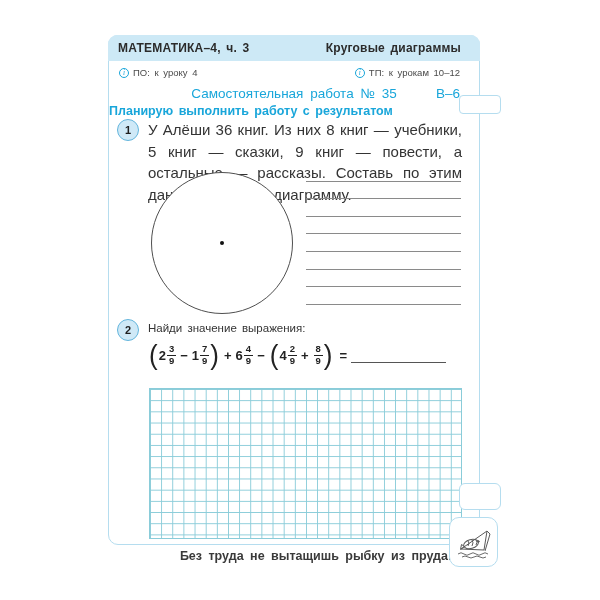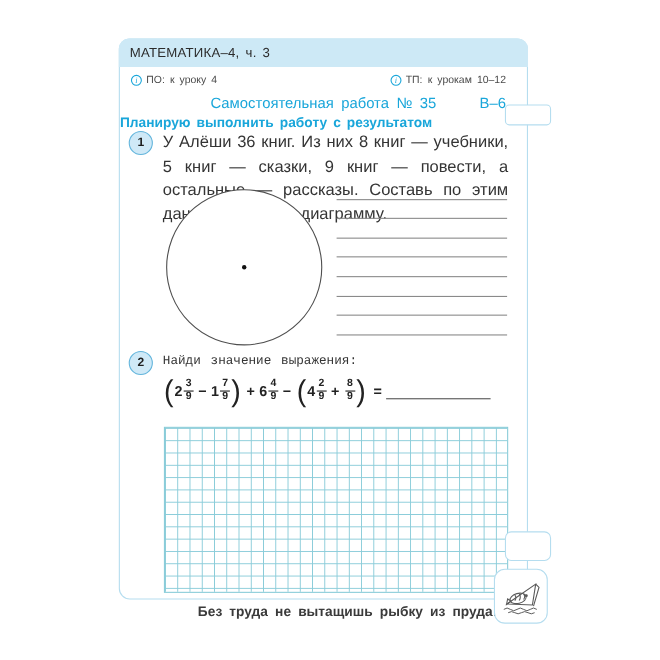--- a/index.html
+++ b/index.html
@@ -11,21 +11,21 @@
   html,body{margin:0;padding:0;}
   body{width:600px;height:600px;position:relative;background:#ffffff;
        font-family:"Liberation Sans", sans-serif;color:var(--ink);}
 
   .page{position:absolute;left:108px;top:35px;width:372px;height:510px;
         background:#fff;border:1.5px solid var(--frame);border-radius:10px;}
 
   .header-bar{position:absolute;left:-1px;top:-1px;right:-1px;height:26px;
         background:var(--header-bg);border-radius:9px 9px 0 0;
         display:flex;justify-content:space-between;align-items:center;
-        padding:0 19px 0 10px;font-weight:normal;font-size:12px;color:#2b2b2b;
+        padding:0 19px 0 10px;font-weight:bold;font-size:12px;color:#2b2b2b;
         letter-spacing:.2px;word-spacing:2px;}
 
   .info-row{position:absolute;left:10px;right:19px;top:31px;display:flex;
         justify-content:space-between;font-size:9.5px;color:#4a4a4a;word-spacing:2px;}
   .info-item{display:flex;align-items:center;gap:4px;}
   .i-icon{display:inline-flex;align-items:center;justify-content:center;
         width:10px;height:10px;border:1px solid var(--accent);border-radius:50%;
         color:var(--accent);font-size:7.5px;font-style:italic;
         font-family:"Liberation Serif", serif;flex:0 0 auto;}
 
@@ -51,21 +51,21 @@
 
   .pie-circle{position:absolute;left:42px;top:136px;width:142px;height:142px;
         border:1.3px solid #4f4f4f;border-radius:50%;background:#fff;}
   .center-dot{position:absolute;left:50%;top:50%;width:4px;height:4px;
         margin:-2px 0 0 -2px;background:#111;border-radius:50%;}
 
   .writing-lines{position:absolute;left:197px;top:128px;width:155px;}
   .write-line{height:17.6px;border-bottom:1px solid var(--line);}
 
   .task2-label{position:absolute;left:39px;top:286px;font-size:11.5px;
-        color:#343434;word-spacing:2px;font-family:Liberation Mono, monospace;}
+        color:#343434;word-spacing:2px;}
 
   .expr{position:absolute;left:39px;top:302px;height:34px;display:flex;
         align-items:center;font-size:13px;color:#222;}
   .big-paren{font-size:26px;font-weight:normal;display:inline-block;
         transform:scaleY(1.05);margin:0 1px;line-height:1;}
   .mixed{display:inline-flex;align-items:center;}
   .whole{font-size:13px;font-weight:bold;}
   .frac{display:inline-flex;flex-direction:column;align-items:center;
         font-size:9.5px;font-weight:bold;line-height:1.15;margin-left:1px;}
   .frac .num{border-bottom:1px solid #222;padding:0 2px;}
@@ -89,20 +89,21 @@
   .page-number{position:absolute;left:0;right:0;top:568px;text-align:center;
         font-size:13px;color:#4f4f4f;margin-top:36px;}
 </style>
 </head>
 <body>
 
 <div class="page">
 
   <div class="header-bar">
     <span>МАТЕМАТИКА–4, ч. 3</span>
+    <span>Круговые диаграммы</span>
   </div>
 
   <div class="info-row">
     <span class="info-item">
       <span class="i-icon">i</span>
       <span>ПО: к уроку 4</span>
     </span>
     <span class="info-item">
       <span class="i-icon">i</span>
       <span>ТП: к урокам 10–12</span>

